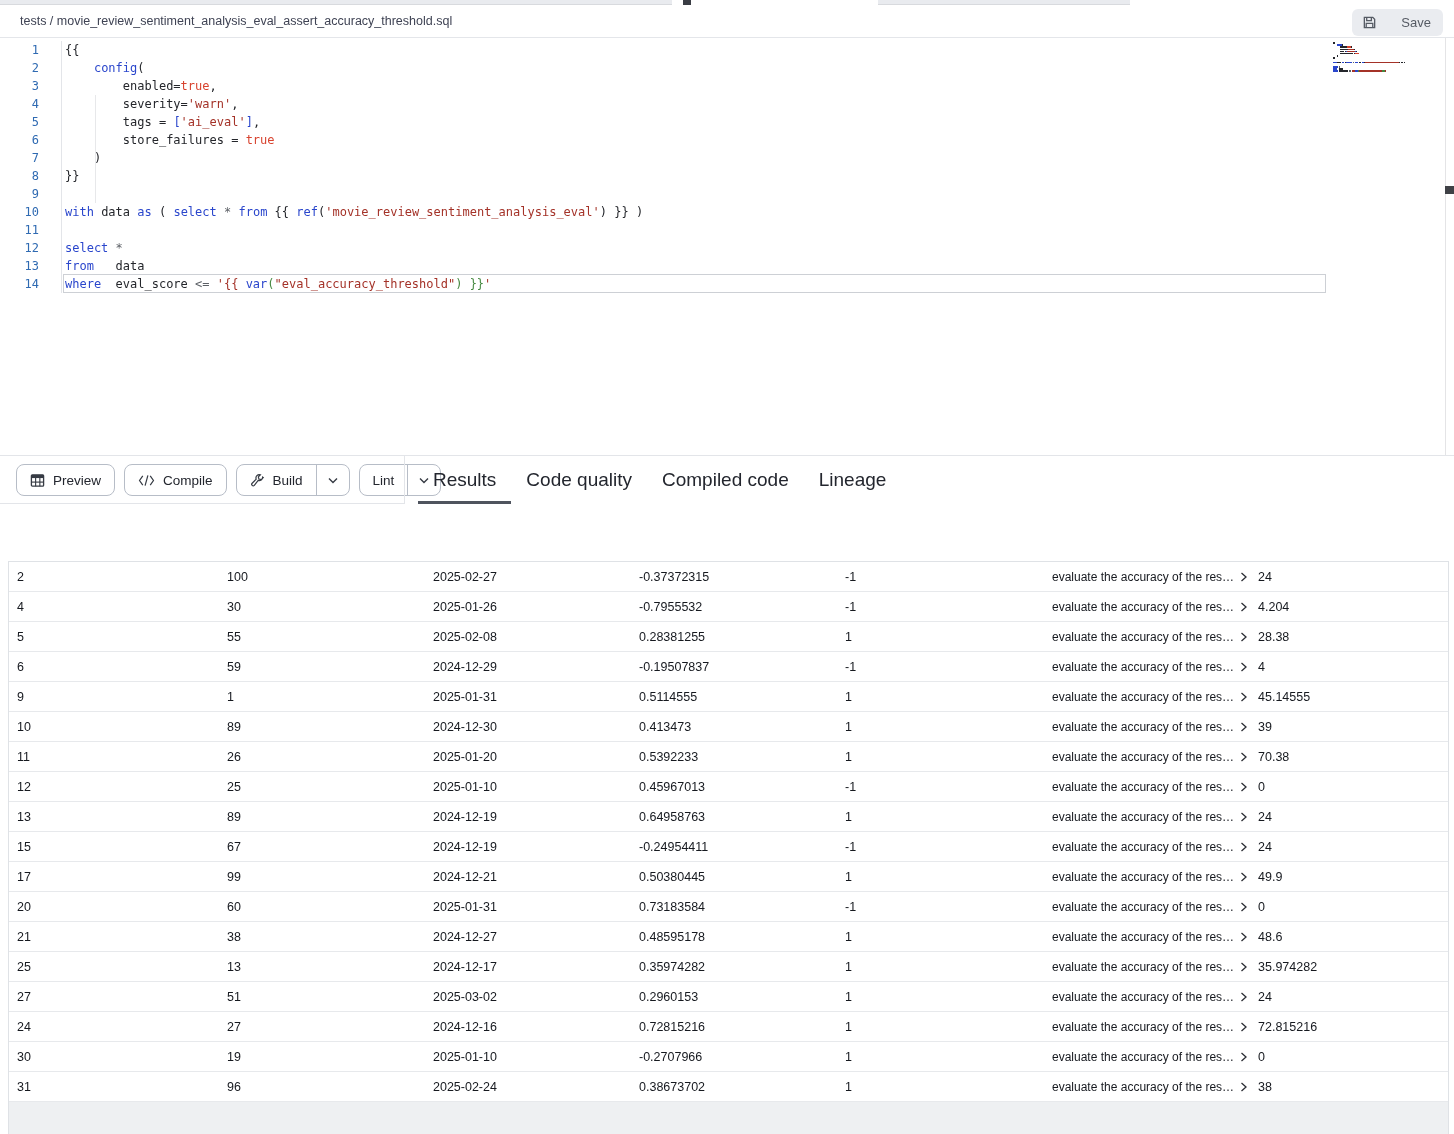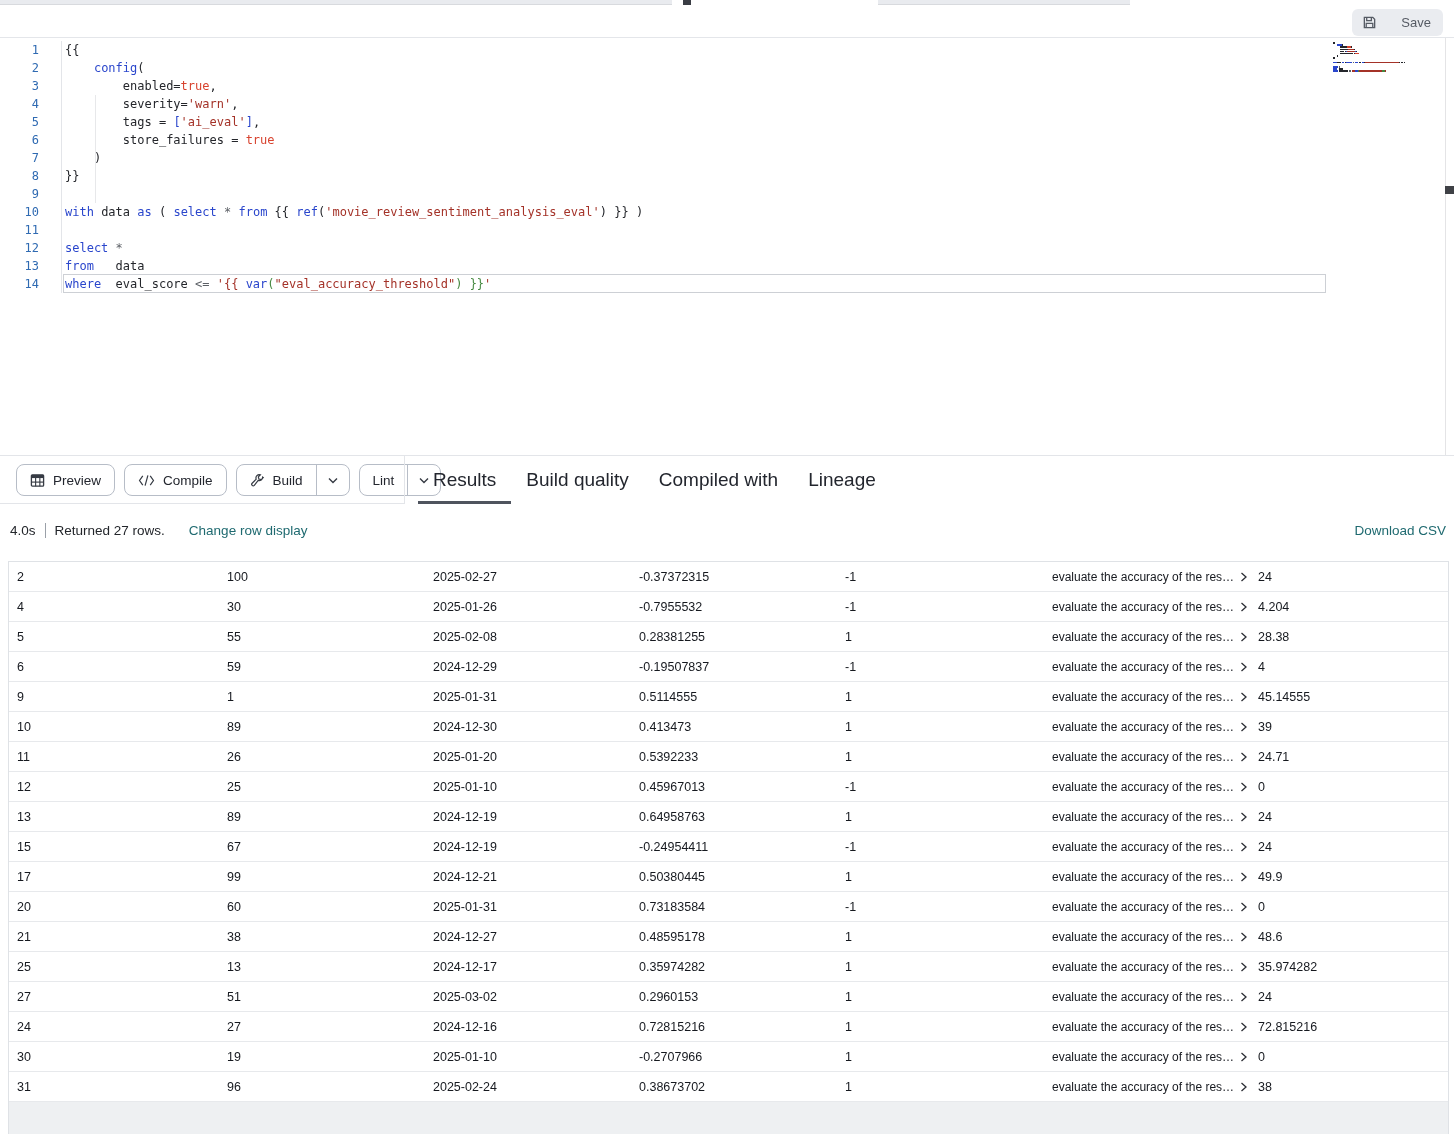--- a/index.html
+++ b/index.html
@@ -86,20 +86,21 @@
 
 <div class="app">
 
   <div class="topstrip">
     <div class="ts-seg s1"></div>
     <div class="ts-seg s2"></div>
     <div class="ts-dot"></div>
   </div>
 
   <div class="crumbbar">
+    <div class="crumb">tests / movie_review_sentiment_analysis_eval_assert_accuracy_threshold.sql</div>
     <button class="save-btn">
       <span style="display:inline-flex;">
         <svg width="15" height="15" viewBox="0 0 16 16" fill="none" stroke="#565b64" stroke-width="1.4">
           <path d="M2.5 2.5 h9 l2 2 v9 h-11 z"></path>
           <path d="M5 2.5 v3.5 h5 v-3.5"></path>
           <path d="M4.5 13.5 v-4.5 h7 v4.5"></path>
         </svg>
       </span>
       <span>Save</span>
     </button>
@@ -199,35 +200,26 @@
                 <path d="M1 1.5 L5 5.5 L9 1.5"></path>
               </svg>
           </span>
         </span>
       </button>
     </div>
     <div class="tb-divider"></div>
     <div class="tb-bottomline"></div>
     <div class="tabs">
       <div class="tab active">Results</div>
-      <div class="tab">Build quality</div>
-      <div class="tab">Compiled with</div>
+      <div class="tab">Code quality</div>
+      <div class="tab">Compiled code</div>
       <div class="tab">Lineage</div>
     </div>
   </div>
 
-  <div class="statusbar">
-    <div class="status-left">
-      <span>4.0s</span>
-      <span class="status-sep"></span>
-      <span>Returned 27 rows.</span>
-      <span class="teal-link">Change row display</span>
-    </div>
-    <span class="teal-link download">Download CSV</span>
-  </div>
 
   <div class="results">
     <div id="tbody">
         <div class="tr">
           <div class="td c0">2</div>
           <div class="td c1">100</div>
           <div class="td c2">2025-02-27</div>
           <div class="td c3">-0.37372315</div>
           <div class="td c4">-1</div>
           <div class="td c5">
@@ -327,21 +319,21 @@
           <div class="td c3">0.5392233</div>
           <div class="td c4">1</div>
           <div class="td c5">
             <span class="prompt-text">evaluate the accuracy of the res…</span>
             <span class="chev">
               <svg width="8" height="10" viewBox="0 0 8 10" fill="none" stroke="#2a2d33" stroke-width="1.3">
                 <path d="M1.5 1 L6 5 L1.5 9"></path>
               </svg>
             </span>
           </div>
-          <div class="td c6">24.71</div>
+          <div class="td c6">70.38</div>
         </div>
         <div class="tr">
           <div class="td c0">12</div>
           <div class="td c1">25</div>
           <div class="td c2">2025-01-10</div>
           <div class="td c3">0.45967013</div>
           <div class="td c4">-1</div>
           <div class="td c5">
             <span class="prompt-text">evaluate the accuracy of the res…</span>
             <span class="chev">

